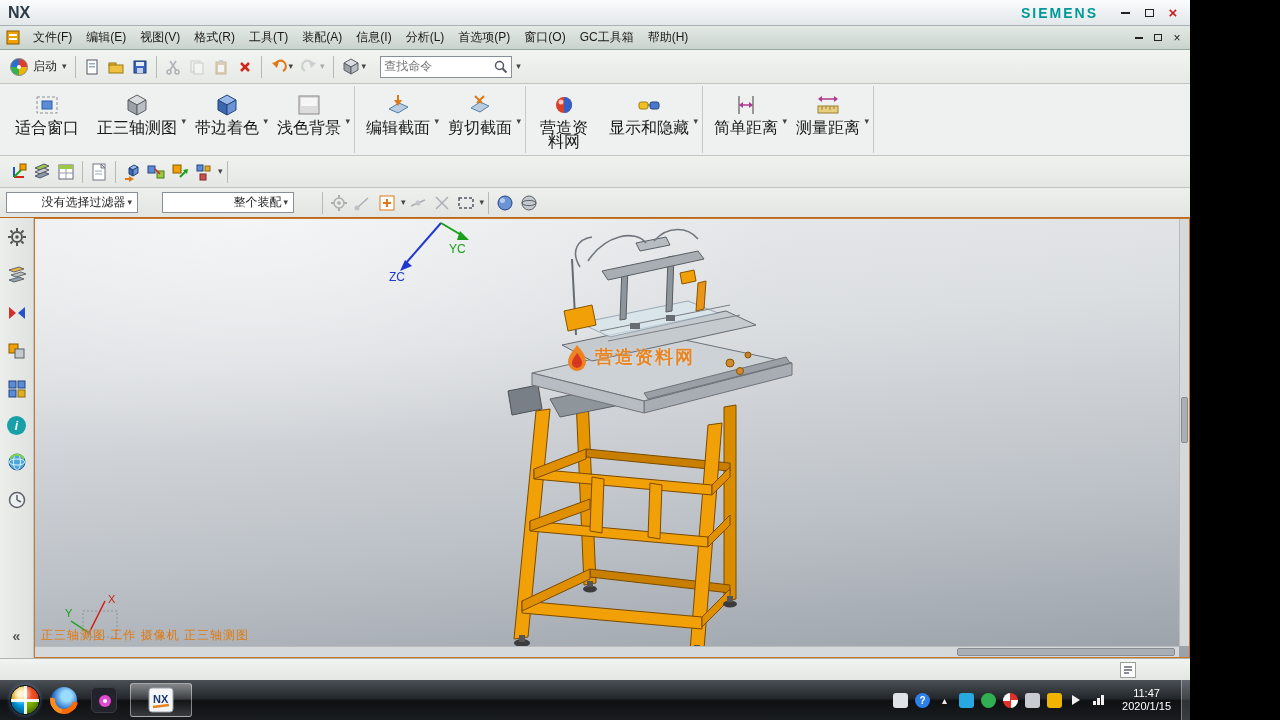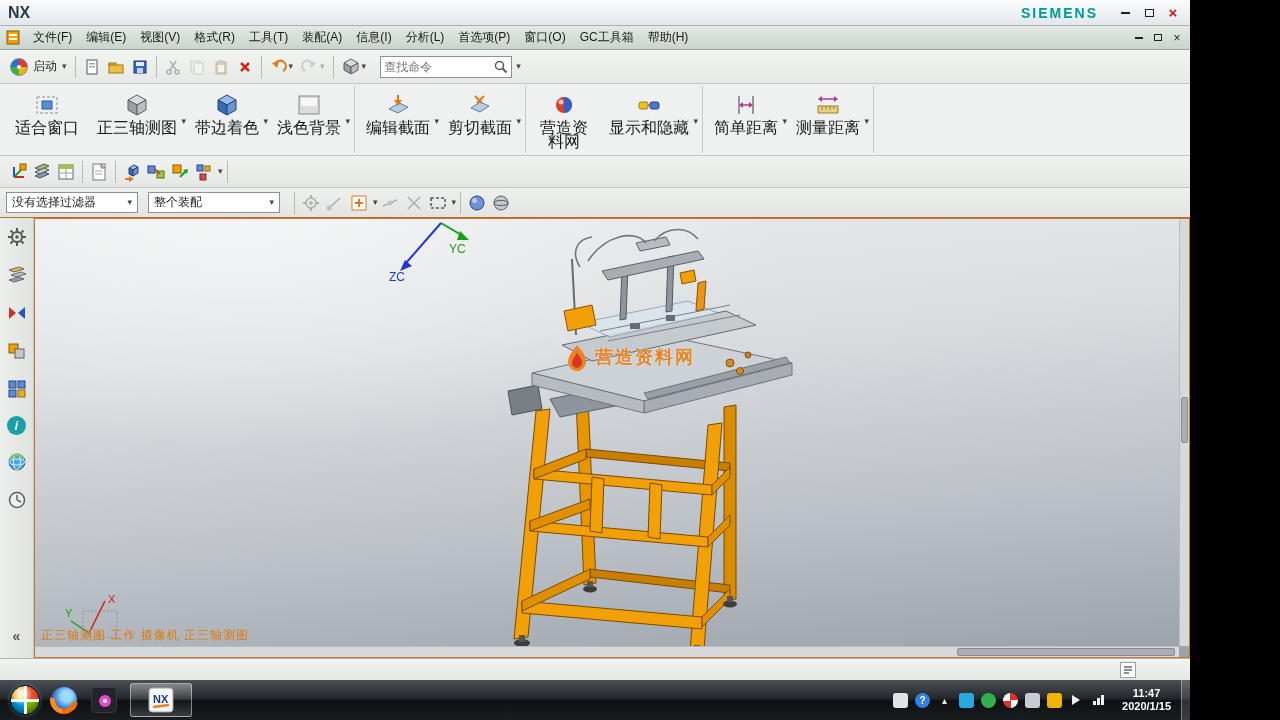--- a/index.html
+++ b/index.html
@@ -28,39 +28,39 @@
 
   
   .quickbar { height:34px; display:flex; align-items:center; background:linear-gradient(#f2f4f2,#e6e9e6); border-bottom:1px solid #c2c6c2; padding:0 6px; }
   .tsep { width:1px; height:22px; background:#b6bab6; margin:0 4px; }
   .tbtn { height:26px; display:flex; align-items:center; padding:0 4px; border-radius:2px; }
   .dd { font-size:9px; color:#444; margin-left:2px; line-height:1; }
   .start-orb { width:18px; height:18px; border-radius:50%; background:conic-gradient(#e23b2e 0 25%, #f0b400 25% 50%, #35b34a 50% 75%, #2a6fd0 75%); border:1px solid #888; position:relative; }
   .start-orb::after { content:""; position:absolute; left:6px; top:6px; width:4px; height:4px; border-radius:50%; background:#fff; }
   .start-label { margin:0 3px 0 5px; }
   .searchbox { display:flex; align-items:center; height:22px; width:132px; background:#fff; border:1px solid #8a9097; margin-left:10px; padding:0 3px; }
-  .searchbox input { border:none; outline:none; flex:1; width:100px; font-family:Liberation Sans, sans-serif; font-size:12px; color:#555; }
+  .searchbox input { border:none; outline:none; flex:1; width:100px; font-family:Liberation Serif, serif; font-size:12px; color:#555; }
 
   
   .ribbon { height:72px; display:flex; align-items:stretch; background:#eef1ef; border-bottom:1px solid #c2c6c2; padding:2px 0 2px 4px; }
   .rgroup { display:flex; border-right:1px solid #c6cac6; padding:0 3px; }
   .rbtn { position:relative; display:flex; flex-direction:column; align-items:center; padding:5px 10px 2px 8px; border-radius:2px; }
   .rbtn .ricon { height:28px; display:flex; align-items:center; justify-content:center; }
   .rbtn .rlbl { font-size:16px; line-height:14px; text-align:center; margin-top:2px; white-space:nowrap; }
   .rbtn.wrap2 { width:72px; }
   .rbtn.wrap2 .rlbl { white-space:normal; }
   .rbtn .rdd { position:absolute; right:1px; top:30px; font-size:9px; color:#444; }
 
   
   .toolbar3 { height:32px; display:flex; align-items:center; background:linear-gradient(#f0f2f0,#e4e7e4); border-bottom:1px solid #c2c6c2; padding:0 6px; }
   .sicon { width:24px; height:24px; display:flex; align-items:center; justify-content:center; border-radius:2px; }
 
   
   .filterbar { height:30px; display:flex; align-items:center; background:linear-gradient(#eef0ee,#e2e5e2); border-bottom:1px solid #b96a1e; padding:0 6px; }
-  .fselect { height:21px; width:132px; background:#fff; border:1px solid #8a9097; display:flex; align-items:center; justify-content:space-between; padding:0 5px; margin-right:10px; }
+  .fselect { height:21px; width:132px; background:#fff; border:1px solid #8a9097; display:flex; align-items:center; justify-content:flex-end; padding:0 5px; margin-right:24px; }
   .disabled { opacity:.4; }
 
   
   .main { height:440px; display:flex; }
   .resourcebar { width:34px; background:linear-gradient(90deg,#eceeec,#dfe2df); border-right:1px solid #c2c6c2; display:flex; flex-direction:column; align-items:center; padding:8px 0 14px 0; gap:16px; }
   .ricon20 { width:22px; height:22px; display:flex; align-items:center; justify-content:center; }
   .chev { margin-top:auto; color:#555; font-size:14px; font-weight:bold; }
 
   .viewport { position:relative; flex:1; border:1px solid #c8762a; overflow:hidden;
     background:
@@ -109,21 +109,21 @@
   .t-blue  { background:#2f7fe8; border-radius:50%; font-weight:bold; }
   .t-cyan  { background:#28a8e0; }
   .t-green { background:#30b050; border-radius:50%; }
   .t-pin   { border-radius:50%; background:conic-gradient(#e03028 0 25%, #fff 25% 50%, #e03028 50% 75%, #fff 75%); }
   .t-gray  { background:#c8ccd0; }
   .t-yellow{ background:#f0b400; }
   .t-trans { background:transparent; color:#e8e8e8; }
   .spk { width:0; height:0; border:5px solid transparent; border-left:8px solid #f0f0f0; margin-left:4px; }
   .netbars { display:flex; align-items:flex-end; gap:1px; }
   .netbars i { display:block; width:3px; background:#f0f0f0; }
-  .clock { color:#fff; font-size:11px; line-height:13px; text-align:center; padding:0 8px;font-weight:bold; }
+  .clock { color:#fff; font-size:11px; line-height:13px; text-align:center; padding:0 8px; }
   .show-desktop { width:9px; height:40px; margin-left:2px; background:rgba(255,255,255,.14); border-left:1px solid rgba(255,255,255,.35); }
 
   svg { display:block; }
 </style>
 </head>
 <body>
 
 <div id="app">
 
   <div class="titlebar">

